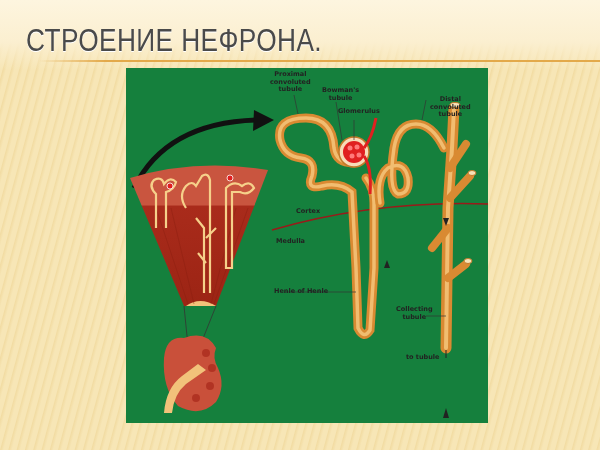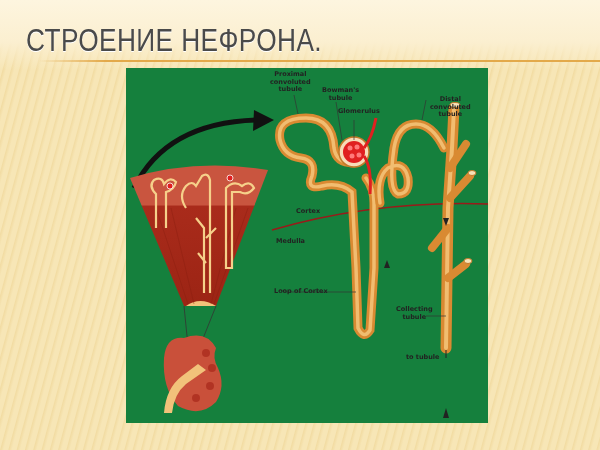--- a/index.html
+++ b/index.html
@@ -156,17 +156,17 @@
 convoluted
 tubule</div>
   <div class="lbl" style="left:196px;top:19px;">Bowman's
 tubule</div>
   <div class="lbl" style="left:212px;top:40px;">Glomerulus</div>
   <div class="lbl" style="left:272px;top:28px;margin-left:32px;">Distal
 convoluted
 tubule</div>
   <div class="lbl" style="left:150px;top:140px;margin-left:20px;">Cortex</div>
   <div class="lbl" style="left:150px;top:170px;">Medulla</div>
-  <div class="lbl" style="left:148px;top:220px;">Loop of Cortex</div>
+  <div class="lbl" style="left:148px;top:220px;">Henle of Henle</div>
   <div class="lbl" style="left:270px;top:238px;">Collecting
 tubule</div>
   <div class="lbl" style="left:280px;top:286px;">to tubule</div>
 </div>
 
 </body></html>

